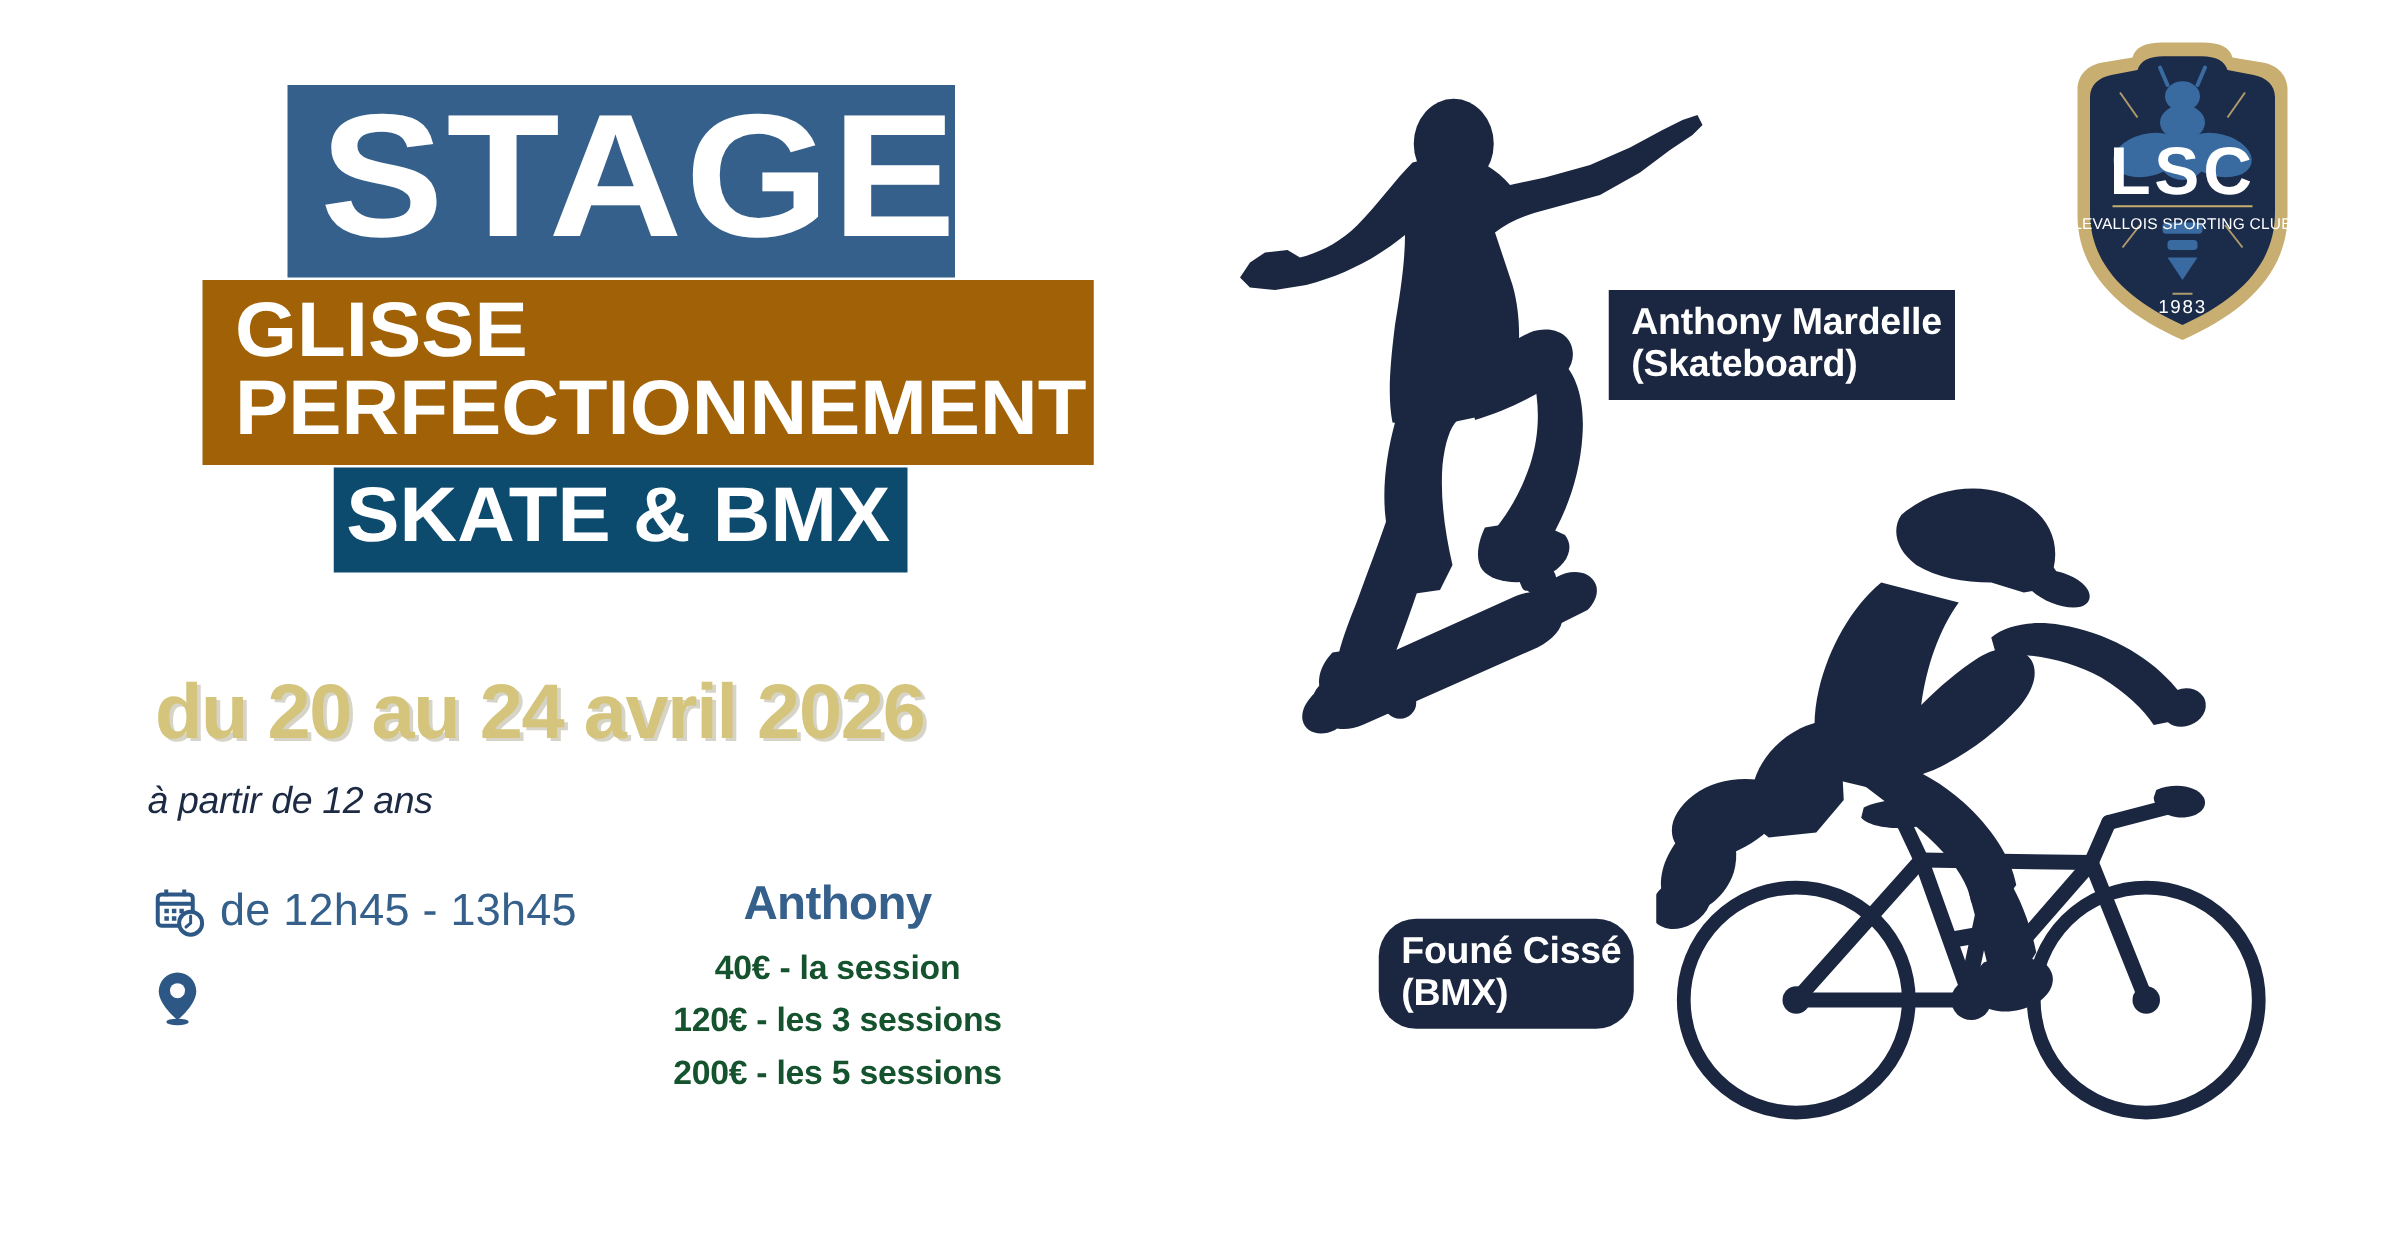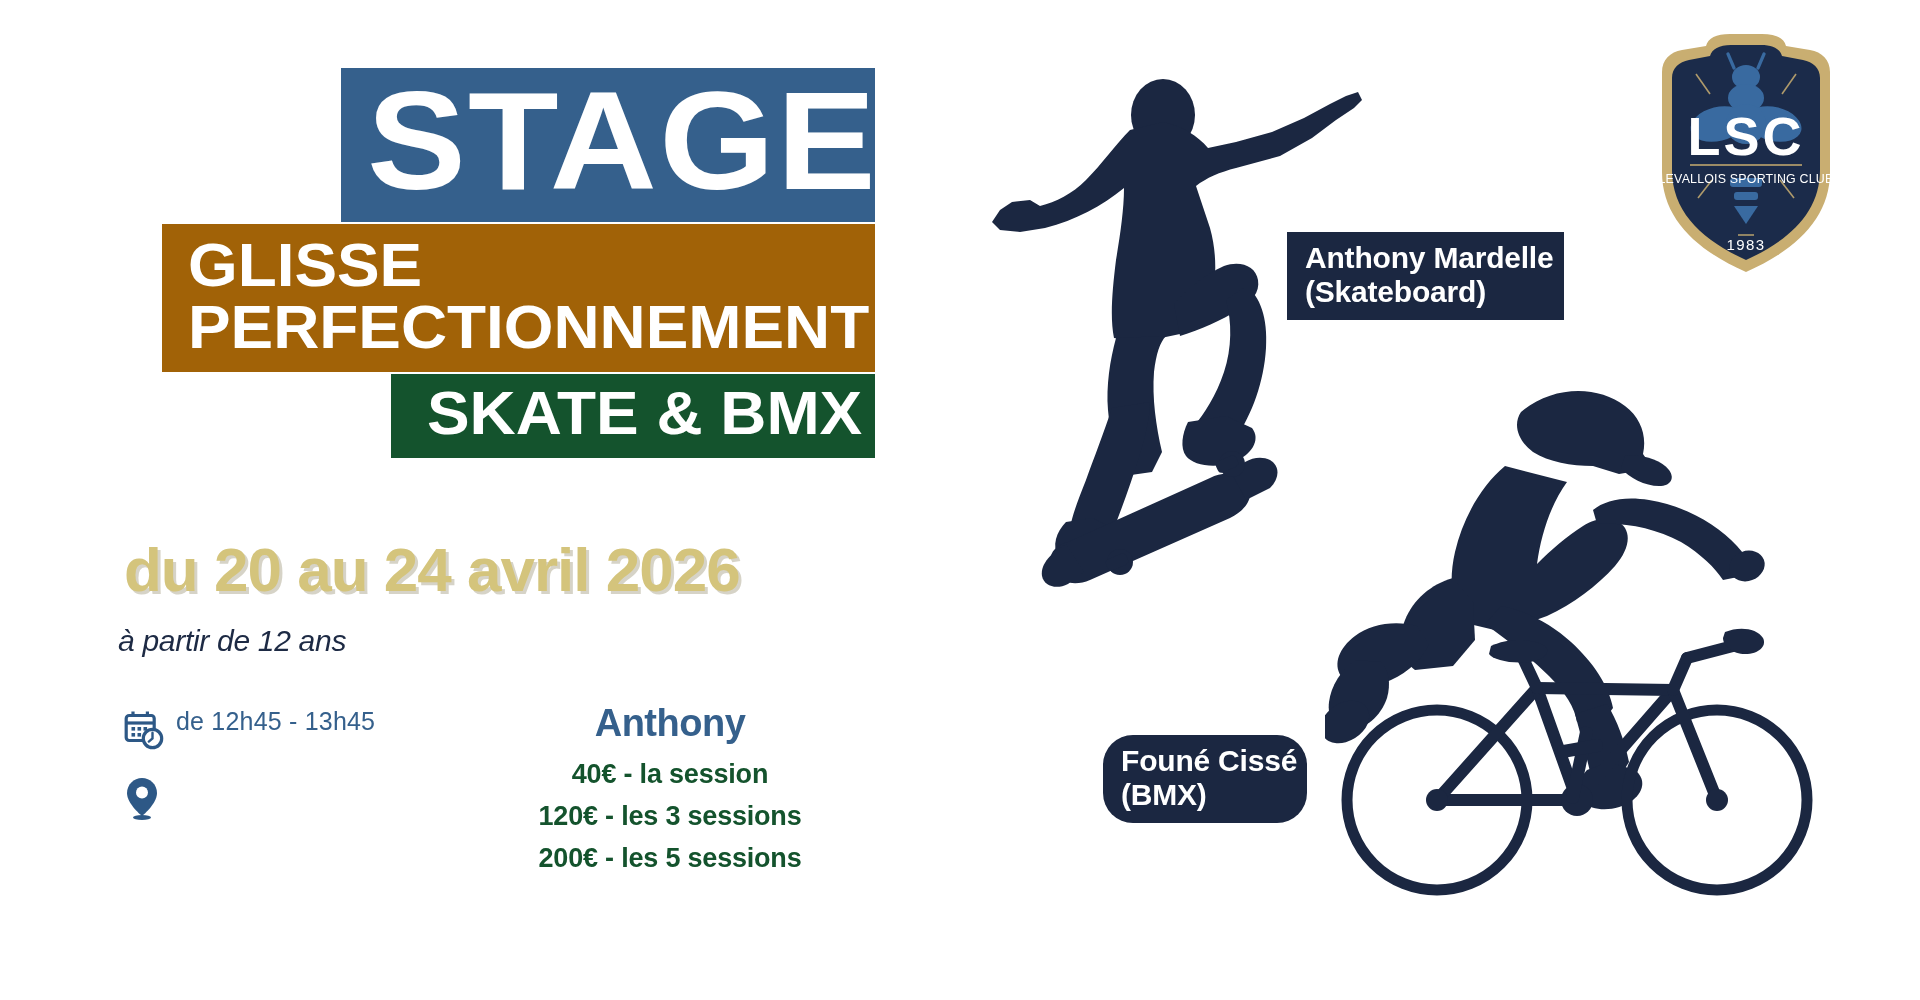--- a/index.html
+++ b/index.html
@@ -15,21 +15,21 @@
     position:relative;
     width:1920px; height:1000px;
     background:#ffffff;
   }
 
   
   .title-stack {
     position:absolute;
     left:118px; top:68px;
     display:flex; flex-direction:column;
-    align-items:flex-end;
+    align-items:center;
   }
 
   .band-stage {
     background:#35608c;
     padding:14px 26px 22px 26px;
     line-height:0.84;
   }
   .band-stage .txt {
     font-size:140px;
     font-weight:bold;
@@ -51,22 +51,22 @@
     font-size:62px;
     font-weight:bold;
     color:#ffffff;
     letter-spacing:0px;
     display:block;
     transform:scaleX(1.03);
     transform-origin:left center;
   }
 
   .band-gold {
-    background:#14532d;
-    padding:8px 26px 14px 36px;
+    background:#0c4a6e;
+    padding:8px 26px 14px 10px;
     margin-top:2px;
     line-height:1.0;
   }
   .band-gold .txt {
     font-size:62px;
     font-weight:bold;
     color:#ffffff;
     display:block;
     transform:scaleX(1.03);
     transform-origin:left center;
@@ -105,21 +105,21 @@
     display:flex;
     align-items:flex-start;
     margin-bottom:22px;
   }
   .info-ico {
     width:52px; min-width:52px;
     display:flex; justify-content:center;
     padding-top:2px;
   }
   .info-txt {
-    font-size:25px;
+    font-size:36px;
     color:#35608c;
     line-height:1.22;
     letter-spacing:0.2px;
     padding-left:6px;
   }
 
   
   .tarifs {
     position:absolute;
     left:500px; top:702px;

